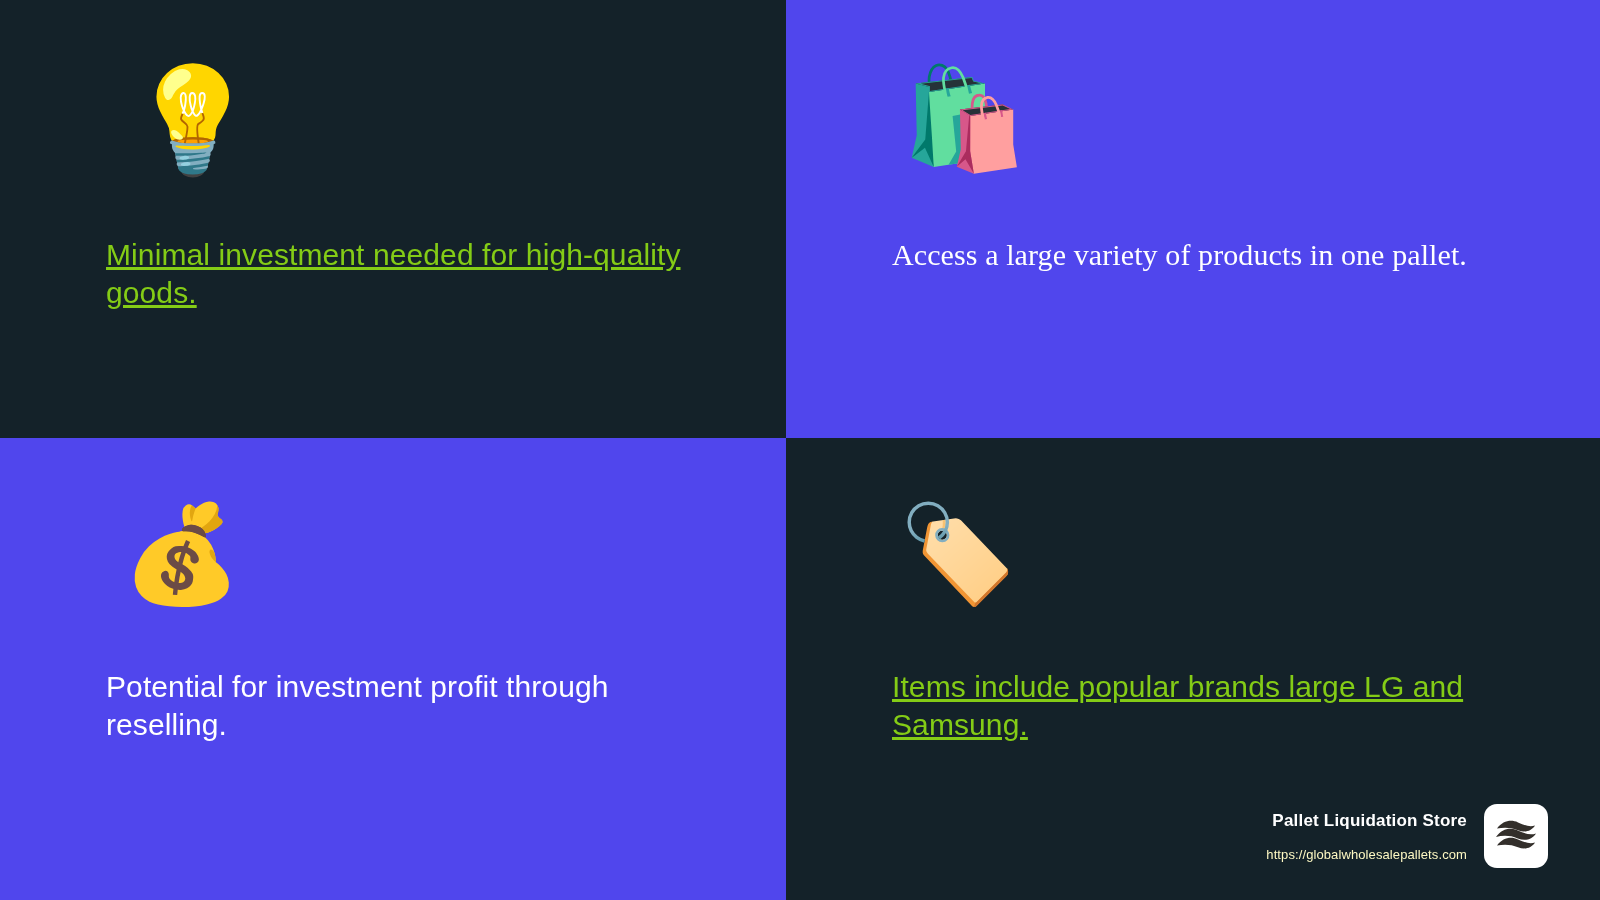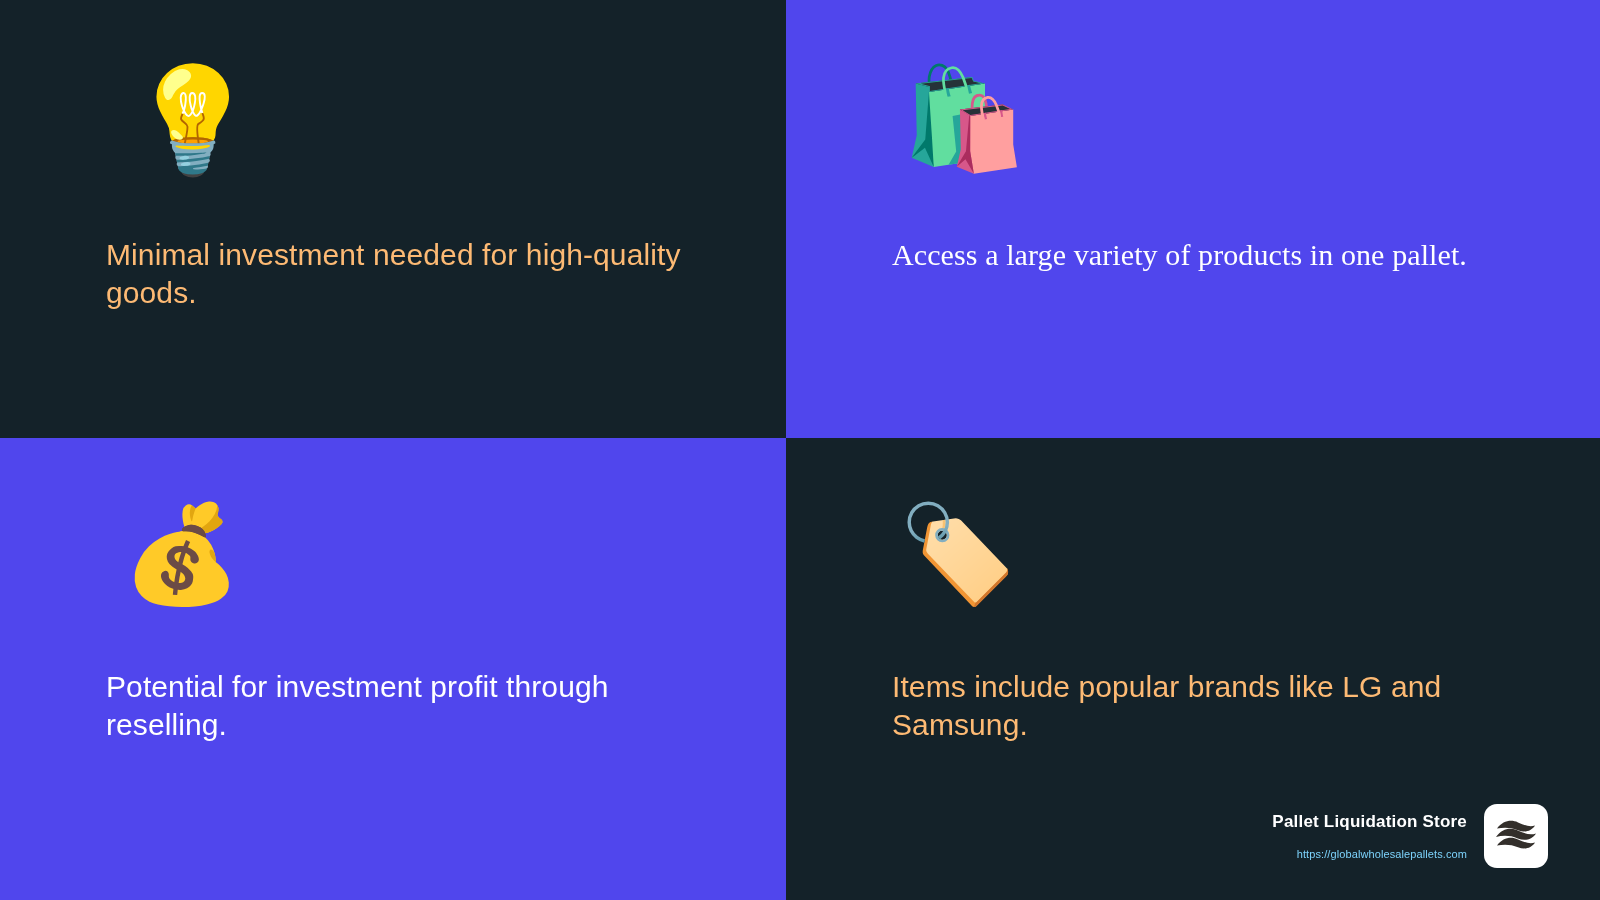--- a/index.html
+++ b/index.html
@@ -53,21 +53,21 @@
   .emoji.tag       { font-size: 96px;  margin-left: 6px;  height: 110px; }
 
   .caption {
     margin: 0;
     max-width: 580px;
     font-size: 30px;
     line-height: 1.28;
     font-weight: 400;
     letter-spacing: 0.1px;
   }
-  .caption-light  { color: #fdba74; }   
+  .caption-light  { color: #84cc16; text-decoration: underline; }   
   .caption-white  { color: #ffffff; }   
 
   .tl .caption { margin-top: 46px; }
   .tr .caption { margin-top: 46px; font-family: Liberation Serif, serif; }
   .bl .caption { margin-top: 52px; }
   .br .caption { margin-top: 52px; }
 
   
   .brand {
     position: absolute;
@@ -85,22 +85,22 @@
     gap: 7px;
   }
   .brand-name {
     color: #ffffff;
     font-size: 17px;
     font-weight: bold;
     letter-spacing: 0.2px;
     white-space: nowrap;
   }
   .brand-url {
-    color: #7dd3fc;
-    font-size: 11px;
+    color: #fef9c3;
+    font-size: 13px;
     font-weight: 400;
     letter-spacing: 0.1px;
     white-space: nowrap;
     margin-top: 9px;
   }
   .brand-logo {
     width: 64px;
     height: 64px;
     border-radius: 13px;
     background: #ffffff;
@@ -126,21 +126,21 @@
     <p class="caption caption-white">Access a large variety of products in one pallet.</p>
   </div>
 
   <div class="quad bl">
     <span class="emoji moneybag">💰</span>
     <p class="caption caption-white">Potential for investment profit through reselling.</p>
   </div>
 
   <div class="quad br">
     <span class="emoji tag">🏷️</span>
-    <p class="caption caption-light">Items include popular brands like LG and Samsung.</p>
+    <p class="caption caption-light">Items include popular brands large LG and Samsung.</p>
 
     <div class="brand">
       <div class="brand-text">
         <div class="brand-name">Pallet Liquidation Store</div>
         <div class="brand-url">https://globalwholesalepallets.com</div>
       </div>
       <div class="brand-logo">
         <svg width="46" height="40" viewBox="0 0 46 40">
           <g fill="#332f2b">
             <path d="M4 12.6 C10 4.5, 18 3.4, 25 6.4 C31.5 9.2, 36.5 11.4, 42 9.5

